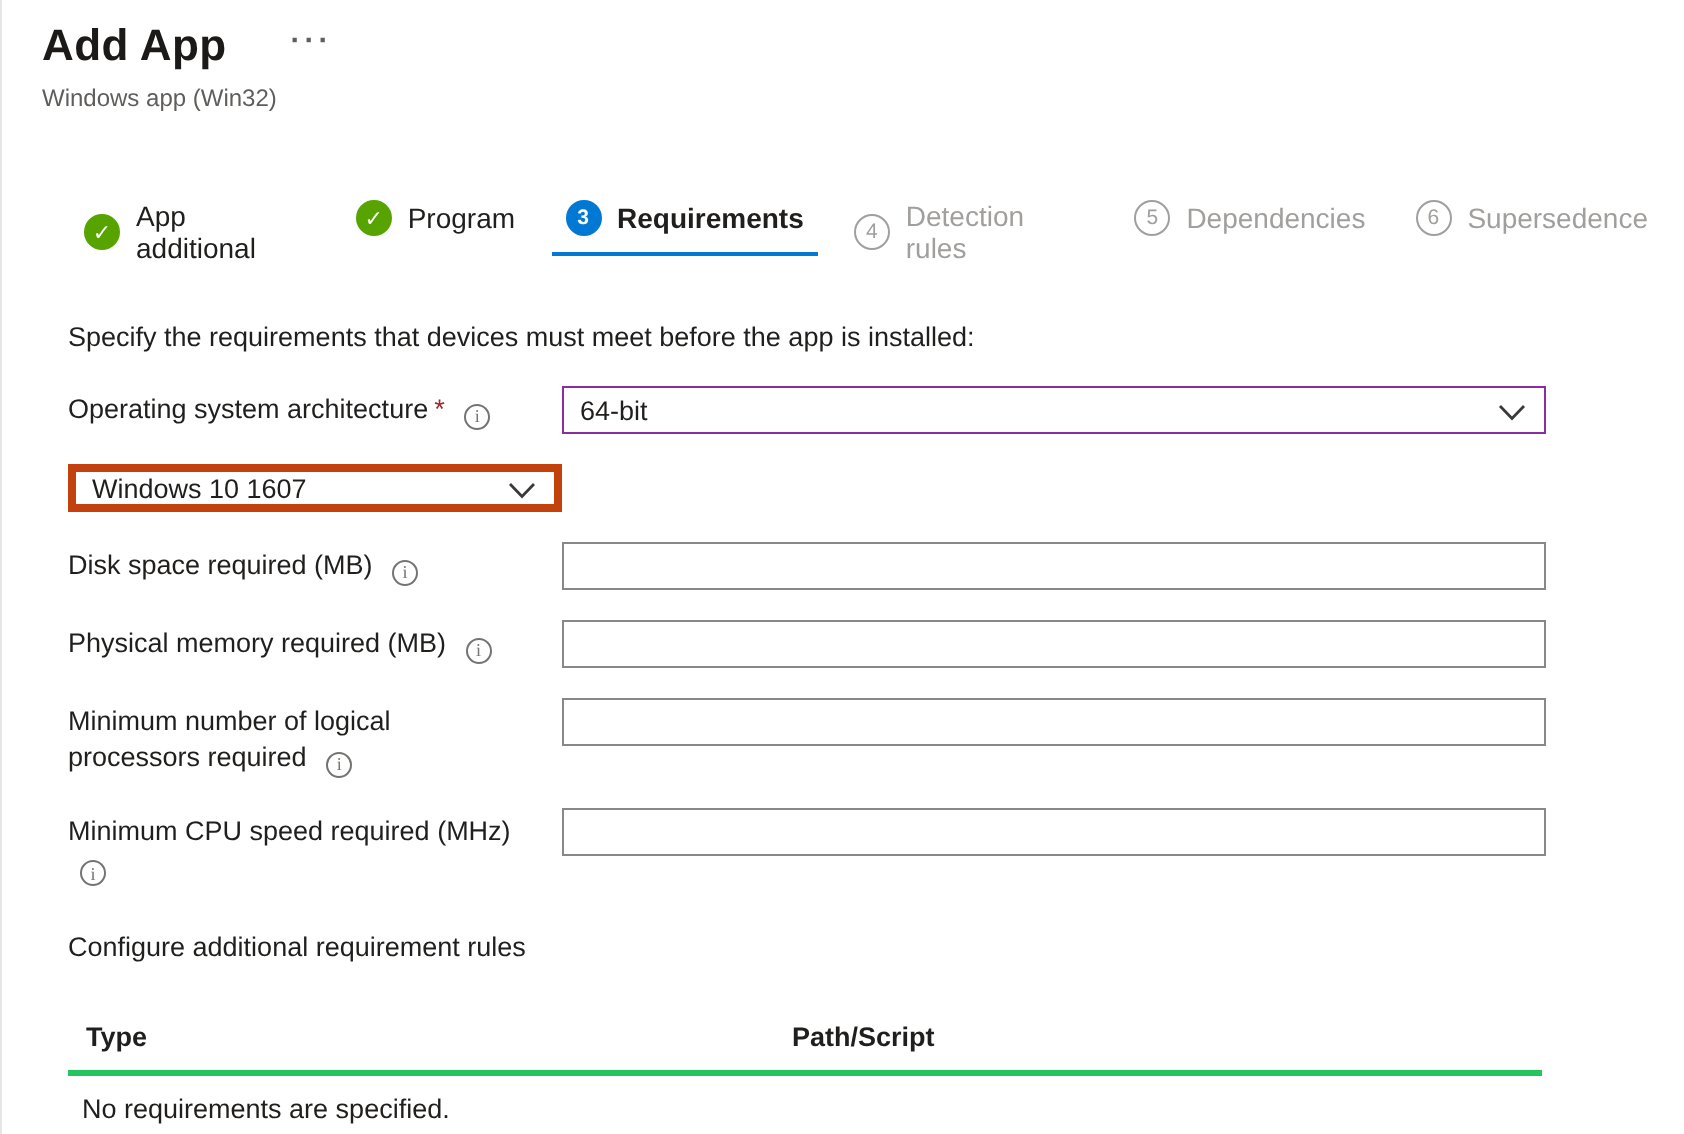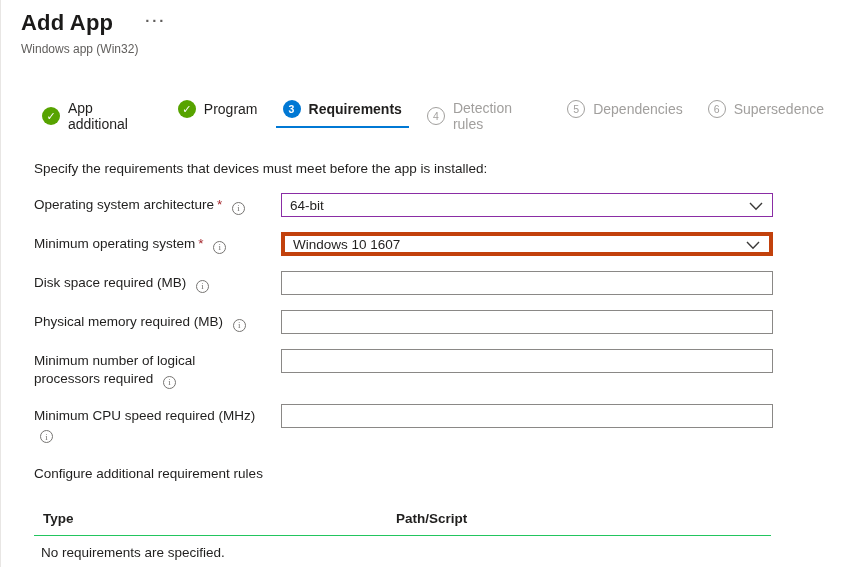--- a/index.html
+++ b/index.html
@@ -51,21 +51,21 @@
   .dropdown.purple { border:1px solid #8a2da5; }
   .dropdown.blue { border:4px solid #c2410c; }
   .chevron { position:absolute; right:9px; top:50%; transform:translateY(-40%); }
   .textbox { width:100%; height:24px; border:1px solid #8a8886; background:#fff;
     font-size:13.5px; padding:0 8px; font-family:inherit; color:#201f1e; }
 
   .rules-heading { margin-top:23px; font-size:13.5px; color:#201f1e; }
 
   .rules-table { width:737px; margin-top:24px; }
   .thead { display:grid; grid-template-columns:353px 1fr; padding:6px 0 9px 9px;
-    border-bottom:1px solid #22c55e; }
+    border-bottom:3px solid #22c55e; }
   .th { font-size:13.5px; font-weight:700; color:#201f1e; }
   .empty-row { padding:9px 0 9px 7px; border-bottom:1px solid #d2d0ce;
     font-size:13.5px; color:#201f1e; }
 </style>
 </head>
 <body>
 
 <div class="page">
 
   <div class="header">
@@ -119,24 +119,20 @@
             <span class="chevron">
               <svg width="14" height="9" viewBox="0 0 14 9">
                   <path d="M1 1 L7 7.2 L13 1" fill="none" stroke="#3b3a39" stroke-width="1.4"></path>
                 </svg>
             </span>
           </div>
         </div>
       </div>
 
       <div class="row">
-        <div class="field-label">
-          <span>Minimum operating system</span><span class="req">*</span>
-          <span class="info-icon">i</span>
-        </div>
         <div class="control">
           <div class="dropdown blue">
             <span>Windows 10 1607</span>
             <span class="chevron">
               <svg width="14" height="9" viewBox="0 0 14 9">
                   <path d="M1 1 L7 7.2 L13 1" fill="none" stroke="#3b3a39" stroke-width="1.4"></path>
                 </svg>
             </span>
           </div>
         </div>

